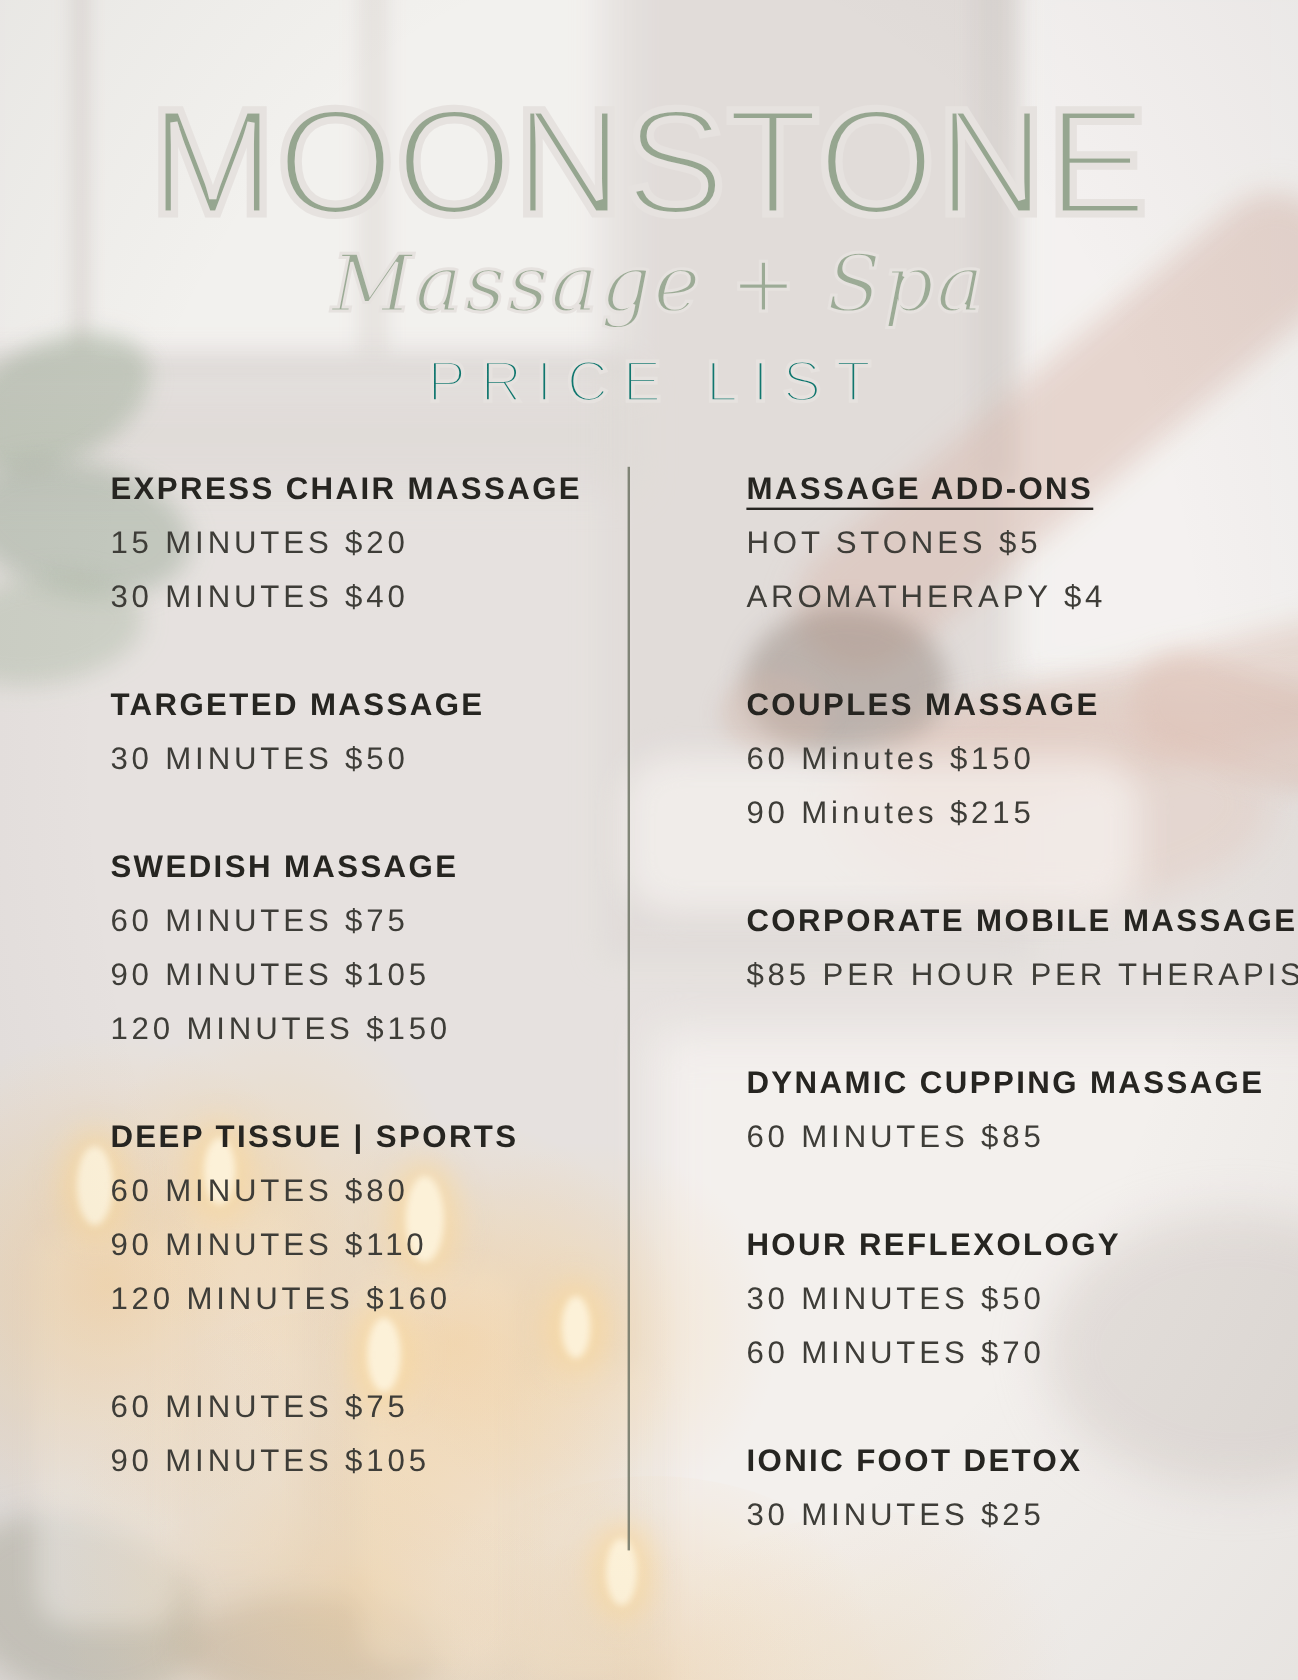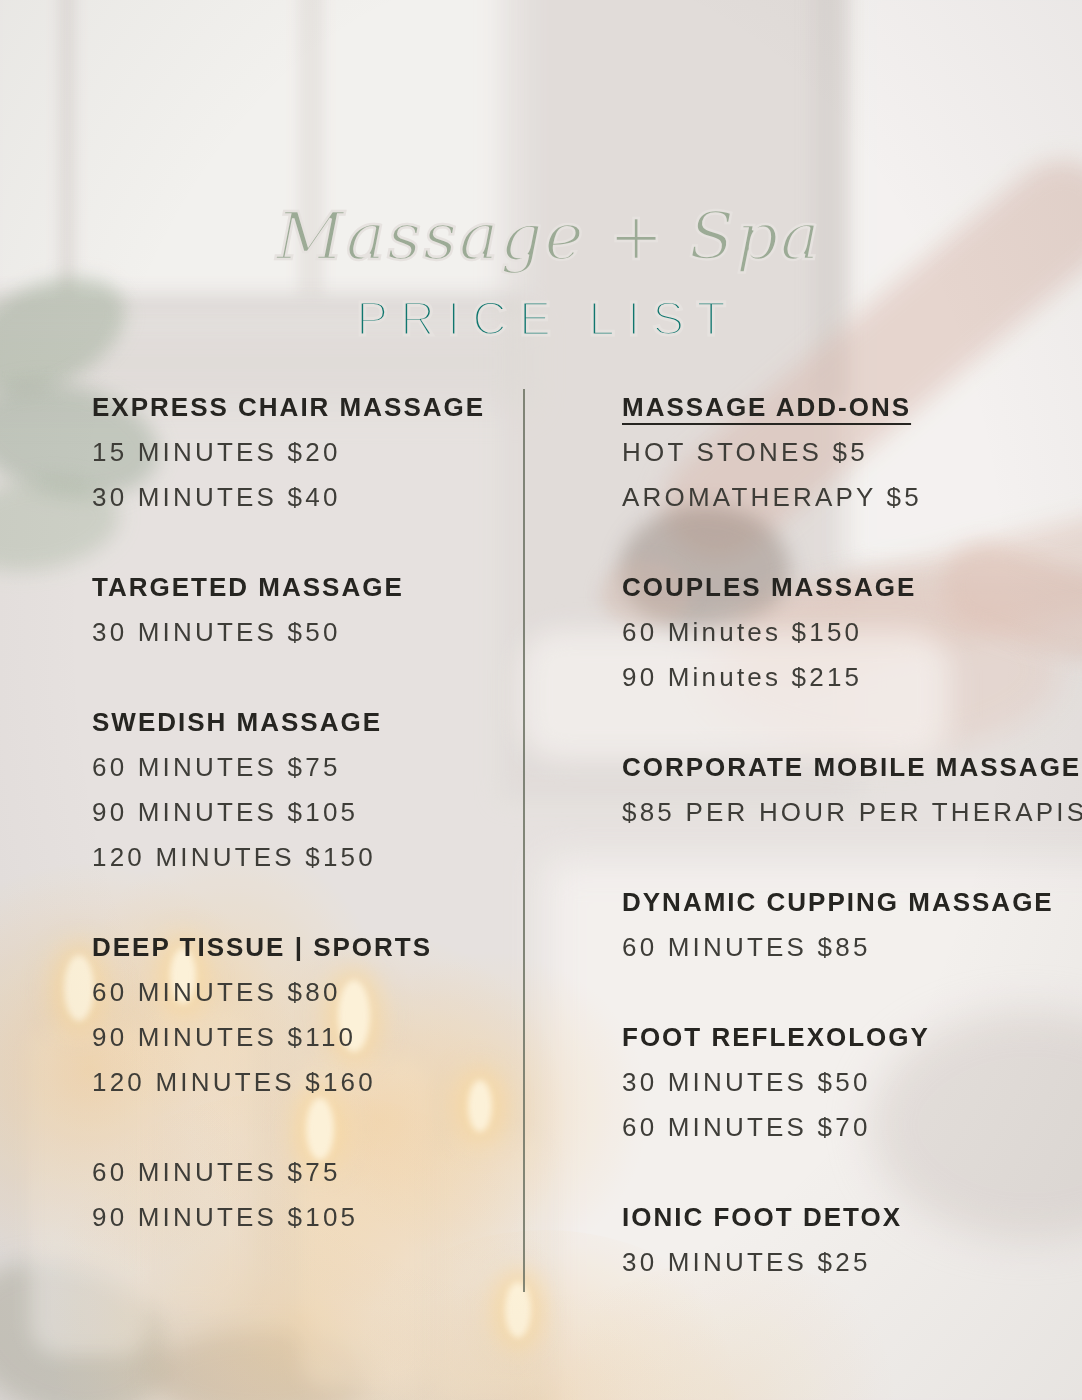--- a/index.html
+++ b/index.html
@@ -155,20 +155,21 @@
     <div class="sh flame" id="fl-2"></div>
     <div class="sh flame" id="fl-3"></div>
     <div class="sh flame" id="fl-4"></div>
     <div class="sh flame" id="fl-5"></div>
     <div class="sh flame" id="fl-6"></div>
 
     <div class="sh" id="wash"></div>
     <div class="sh" id="vignette"></div>
   </div>
 
+  <div class="masthead sh" id="brand">MOONSTONE</div>
   <div class="masthead sh" id="tagline">Massage + Spa</div>
   <div class="masthead sh" id="subtitle">PRICE LIST</div>
 
   <div class="divider"></div>
 
   <section class="col col-left">
     <div class="group">
       <div class="line svc-title">EXPRESS CHAIR MASSAGE</div>
       <div class="line svc-item">15 MINUTES $20</div>
       <div class="line svc-item">30 MINUTES $40</div>
@@ -192,37 +193,37 @@
     <div class="group">
       <div class="line svc-item">60 MINUTES $75</div>
       <div class="line svc-item">90 MINUTES $105</div>
     </div>
   </section>
 
   <section class="col col-right">
     <div class="group">
       <div class="line svc-title underlined">MASSAGE ADD-ONS</div>
       <div class="line svc-item">HOT STONES $5</div>
-      <div class="line svc-item">AROMATHERAPY $5</div>
+      <div class="line svc-item">AROMATHERAPY $4</div>
     </div>
     <div class="group">
       <div class="line svc-title">COUPLES MASSAGE</div>
       <div class="line svc-item">60 Minutes $150</div>
       <div class="line svc-item">90 Minutes $215</div>
     </div>
     <div class="group">
       <div class="line svc-title">CORPORATE MOBILE MASSAGE</div>
       <div class="line svc-item">$85 PER HOUR PER THERAPIST</div>
     </div>
     <div class="group">
       <div class="line svc-title">DYNAMIC CUPPING MASSAGE</div>
       <div class="line svc-item">60 MINUTES $85</div>
     </div>
     <div class="group">
-      <div class="line svc-title">FOOT REFLEXOLOGY</div>
+      <div class="line svc-title">HOUR REFLEXOLOGY</div>
       <div class="line svc-item">30 MINUTES $50</div>
       <div class="line svc-item">60 MINUTES $70</div>
     </div>
     <div class="group">
       <div class="line svc-title">IONIC FOOT DETOX</div>
       <div class="line svc-item">30 MINUTES $25</div>
     </div>
   </section>
 
 </div>

